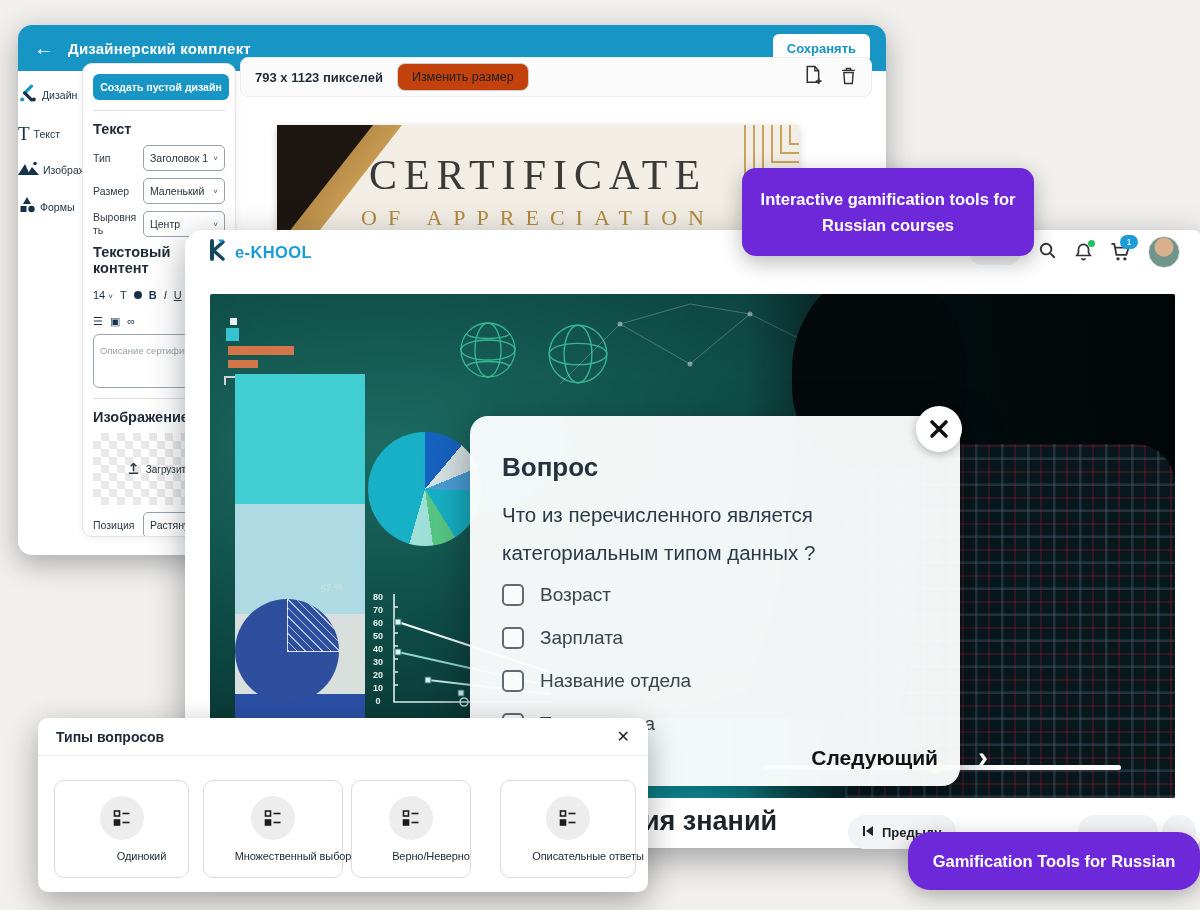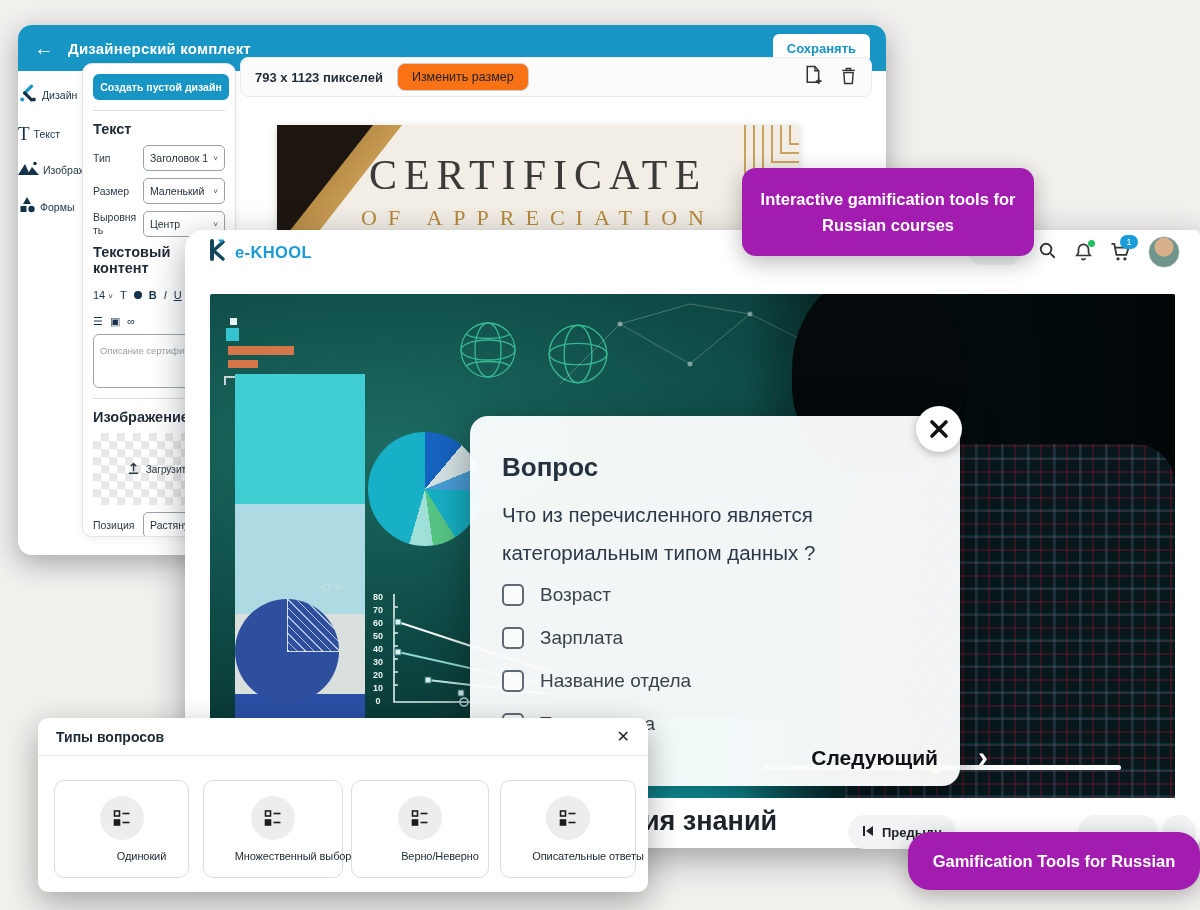--- a/index.html
+++ b/index.html
@@ -35,21 +35,21 @@
   .upl{height:72px;border-radius:6px;display:flex;align-items:center;justify-content:center;gap:6px;
        background-image:linear-gradient(45deg,#e8e8e8 25%,transparent 25%,transparent 75%,#e8e8e8 75%),
                         linear-gradient(45deg,#e8e8e8 25%,#fff 25%,#fff 75%,#e8e8e8 75%);
        background-size:16px 16px;background-position:0 0,8px 8px;}
   .upl span{font-size:10px;color:#2c3942;}
   
   .canvas{position:absolute;left:222px;top:32px;right:14px;bottom:0;}
   .cbar{height:40px;display:flex;align-items:center;gap:14px;padding:0 14px;background:#fbfbfb;
         border:1px solid #ececec;border-radius:8px;box-sizing:border-box;}
   .csize{font-size:13px;font-weight:700;color:#1f2c38;}
-  .resb{border:1px solid #cfcfcf;border-radius:8px;padding:6px 14px;font-size:12.5px;color:#222;background:#f97316;}
+  .resb{border:1px solid #cfcfcf;border-radius:8px;padding:6px 14px;font-size:12.5px;color:#222;background:#c2410c;}
   .cicons{margin-left:auto;display:flex;gap:18px;align-items:center;}
   .cert{position:absolute;left:37px;top:68px;width:522px;height:150px;background:#f2eee5;overflow:hidden;
         box-shadow:0 2px 8px rgba(0,0,0,.18);}
   .cert .t1{margin-top:26px;text-align:center;font-family:"Liberation Serif",serif;font-size:42px;
             letter-spacing:7px;color:#3a3a38;}
   .cert .t2{text-align:center;font-family:"Liberation Serif",serif;font-size:22px;letter-spacing:11px;
             color:#b5893c;margin-top:6px;}
   
   .w2{position:absolute;left:185px;top:230px;width:1015px;height:618px;background:#fff;
       border-radius:18px 6px 10px 10px;box-shadow:0 10px 34px rgba(30,35,45,.4);z-index:2;}
@@ -117,21 +117,21 @@
   .opt .box{width:22px;height:22px;border:2.5px solid #5f6a72;border-radius:5px;background:rgba(255,255,255,.6);box-sizing:border-box;}
   .opt .ol{font-size:19px;color:#39444c;}
   .nextb{position:absolute;right:22px;bottom:16px;font-size:21px;font-weight:800;color:#101417;}
   .nextch{position:absolute;right:-28px;bottom:14px;font-size:30px;font-weight:700;color:#fff;line-height:1;}
   
   .w2b{position:absolute;left:0;right:0;bottom:0;height:50px;background:#fff;border-radius:0 0 10px 10px;}
   .w2b .bh{position:absolute;left:458px;top:8px;font-size:27px;font-weight:700;color:#1d232a;white-space:nowrap;}
   .pillbtn{position:absolute;top:17px;height:34px;border-radius:17px;background:#f1f3f4;display:flex;
            align-items:center;gap:8px;padding:0 14px;box-sizing:border-box;font-size:13px;color:#202428;font-weight:600;}
   
-  .callout{position:absolute;background:#a21caf;border-radius:14px;color:#fff;display:flex;align-items:center;
+  .callout{position:absolute;background:#6d28d9;border-radius:14px;color:#fff;display:flex;align-items:center;
            justify-content:center;text-align:center;font-size:16.5px;font-weight:600;line-height:1.6;
            box-shadow:0 6px 22px rgba(0,0,0,.28);}
   .co-top{left:742px;top:168px;width:292px;height:88px;padding:0 18px;box-sizing:border-box;z-index:3;}
   .co-bot{left:908px;top:832px;width:292px;height:58px;z-index:5;border-radius:22px;}
   
   .w3{position:absolute;left:38px;top:718px;width:610px;height:174px;background:#fff;border-radius:10px;
       box-shadow:0 10px 32px rgba(0,0,0,.32);z-index:4;}
   .w3h{height:38px;display:flex;align-items:center;padding:0 18px;border-bottom:1px solid #ececec;box-sizing:border-box;}
   .w3h .t{font-size:14px;font-weight:700;color:#1e2a36;}
   .w3h .x{margin-left:auto;font-size:16px;color:#222;line-height:1;}
@@ -502,21 +502,21 @@
       <span class="circ">
         <svg width="18" height="18" viewBox="0 0 18 18" fill="none" stroke="#1d1d1d" stroke-width="1.6">
             <rect x="1.5" y="2" width="5" height="5"></rect>
             <path d="M9.5 4.5h7"></path>
             <rect x="1.5" y="11" width="5" height="5" fill="#1d1d1d"></rect>
             <path d="M9.5 13.5h7"></path>
           </svg>
       </span>
       <span class="cl">Множественный выбор</span>
     </div>
-    <div class="card" style="left:313px;width:138px;justify-content:center;">
+    <div class="card" style="left:313px;width:120px;justify-content:center;">
       <span class="circ">
         <svg width="18" height="18" viewBox="0 0 18 18" fill="none" stroke="#1d1d1d" stroke-width="1.6">
             <rect x="1.5" y="2" width="5" height="5"></rect>
             <path d="M9.5 4.5h7"></path>
             <rect x="1.5" y="11" width="5" height="5" fill="#1d1d1d"></rect>
             <path d="M9.5 13.5h7"></path>
           </svg>
       </span>
       <span class="cl">Верно/Неверно</span>
     </div>

